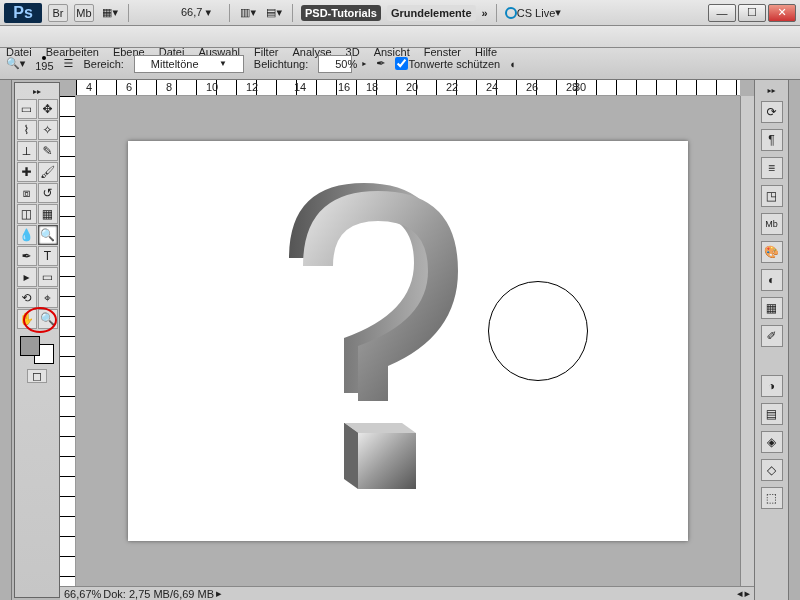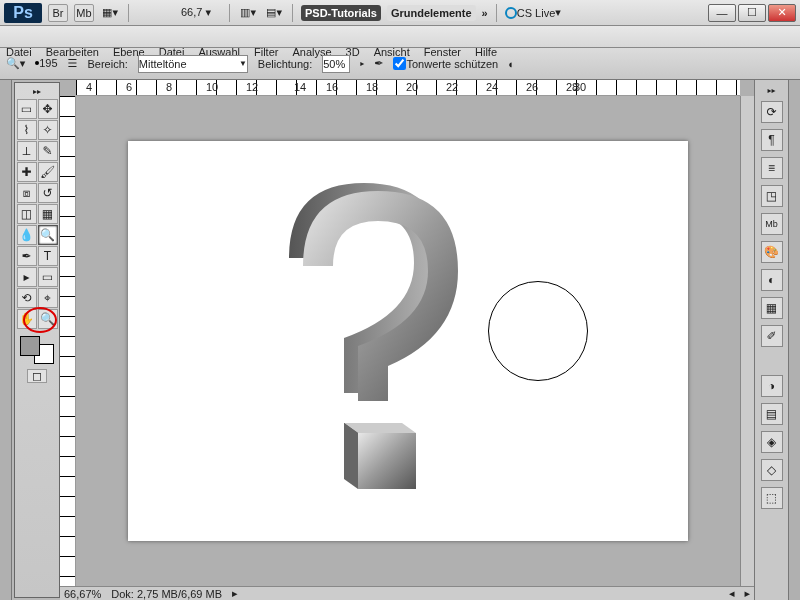--- a/index.html
+++ b/index.html
@@ -16,22 +16,22 @@
 .titlebar .winbtns { margin-left: auto; display: flex; gap: 2px; }
 .titlebar .winbtn { width: 28px; height: 18px; border: 1px solid #666; border-radius: 2px; display:flex;align-items:center;justify-content:center; background: linear-gradient(#f5f5f5,#d0d0d0); }
 .titlebar .winbtn.close { background: linear-gradient(#e98,#c33); color:#fff; }
 
 
 .menubar { height: 22px; background: linear-gradient(#e8e8e8,#d8d8d8); border-bottom: 1px solid #888; display: flex; align-items: center; padding: 0 6px; gap: 14px; }
 .menubar span { cursor: default; margin-top: 31px; }
 
 
 .optbar { height: 32px; background: linear-gradient(#dcdcdc,#c8c8c8); border-bottom: 1px solid #777; display:flex; align-items:center; padding: 0 6px; gap: 10px; }
-.optbar .box { border: 1px solid #888; background: #fff; height: 18px; padding: 1px 0; display:flex; align-items:center; }
-.optbar .brush { display:flex; flex-direction:row; align-items:center; line-height:1; }
+.optbar .box { border: 1px solid #888; background: #fff; height: 18px; padding: 1px 16px; display:flex; align-items:center; }
+.optbar .brush { display:flex; flex-direction:column; align-items:center; line-height:1; }
 .optbar .brush .dot { width:4px;height:4px;border-radius:50%;background:#000;margin-bottom:1px;}
 .optbar .drop { width:110px; justify-content: space-between; }
 .optbar .tri { font-size:8px; }
 .optbar input[type=checkbox]{ vertical-align:middle; }
 
 
 .main { position: relative; height: 520px; display:flex; }
 .vstrip { width: 12px; background: #b0b0b0; border-right: 1px solid #777; }
 .toolbox { width: 46px; background: linear-gradient(#d8d8d8,#c6c6c6); border: 1px solid #666; margin: 2px 0 2px 2px; padding: 4px 2px; display:flex; flex-direction:column; align-items:center; gap:1px;}
 .toolbox .row { display:flex; gap:1px; }
@@ -47,21 +47,21 @@
 .doctab .tab { background:#e6e6e6; border:1px solid #888; padding:2px 8px; display:flex; align-items:center; gap:6px;}
 .rulerH { height:16px; background:#fff; border-bottom:1px solid #999; margin-left:16px; margin-right:14px; background-image: repeating-linear-gradient(to right, #000 0, #000 1px, transparent 1px, transparent 20px); position:relative; font-size:9px;}
 .rulerH span{position:absolute; top:1px;}
 .canvwrap { flex:1; display:flex; }
 .rulerV { width:16px; background:#fff; border-right:1px solid #999; background-image: repeating-linear-gradient(to bottom, #000 0, #000 1px, transparent 1px, transparent 20px);}
 .canvas { flex:1; background:#b0b0b0; display:flex; align-items:center; justify-content:center; position:relative; }
 .page { width:560px; height:400px; background:#fff; box-shadow:0 0 4px rgba(0,0,0,.5); position:relative; }
 .page .qsvg{position:absolute; left: 130px; top: 30px; }
 .page .circle { position:absolute; left:360px; top:140px; width:100px; height:100px; border:1px solid #000; border-radius:50%; }
 .scrollV { width:14px; background:#ccc; border-left:1px solid #888;}
-.scrollH { height:14px; background:#ccc; border-top:1px solid #888; display:flex; align-items:center; padding:0 4px; gap:10px;}
+.scrollH { height:14px; background:#ccc; border-top:1px solid #888; display:flex; align-items:center; padding:0 4px; gap:2px;}
 
 .rpanel { width:34px; background:#c8c8c8; border-left:1px solid #777; display:flex; flex-direction:column; align-items:center; padding:6px 0; gap:6px;}
 .rpanel .ricon{width:22px;height:22px;border:1px solid #888;background:#ddd;display:flex;align-items:center;justify-content:center;font-size:12px;}
 .rpanel .gap{height:16px;}
 
 
 .pslogo{background:#0a2a4a;color:#9cf;font-weight:bold;font-size:16px;width:38px;height:20px;display:flex;align-items:center;justify-content:center;border-radius:2px;}
 </style>
 </head>
 <body>
@@ -191,21 +191,21 @@
   <div class="redcirc"></div>
 
   <div class="docarea">
     <div class="rulerH">
       <span style="left:10px">4</span>
         <span style="left:50px">6</span>
       <span style="left:90px">8</span>
         <span style="left:130px">10</span>
       <span style="left:170px">12</span>
         <span style="left:218px">14</span>
-      <span style="left:250px">16</span>
+      <span style="left:262px">16</span>
         <span style="left:290px">18</span>
       <span style="left:330px">20</span>
         <span style="left:370px">22</span>
       <span style="left:410px">24</span>
         <span style="left:450px">26</span>
       <span style="left:490px">28</span>
         <span style="left:498px">30</span>
     </div>
     <div class="canvwrap">
       <div class="rulerV"></div>

